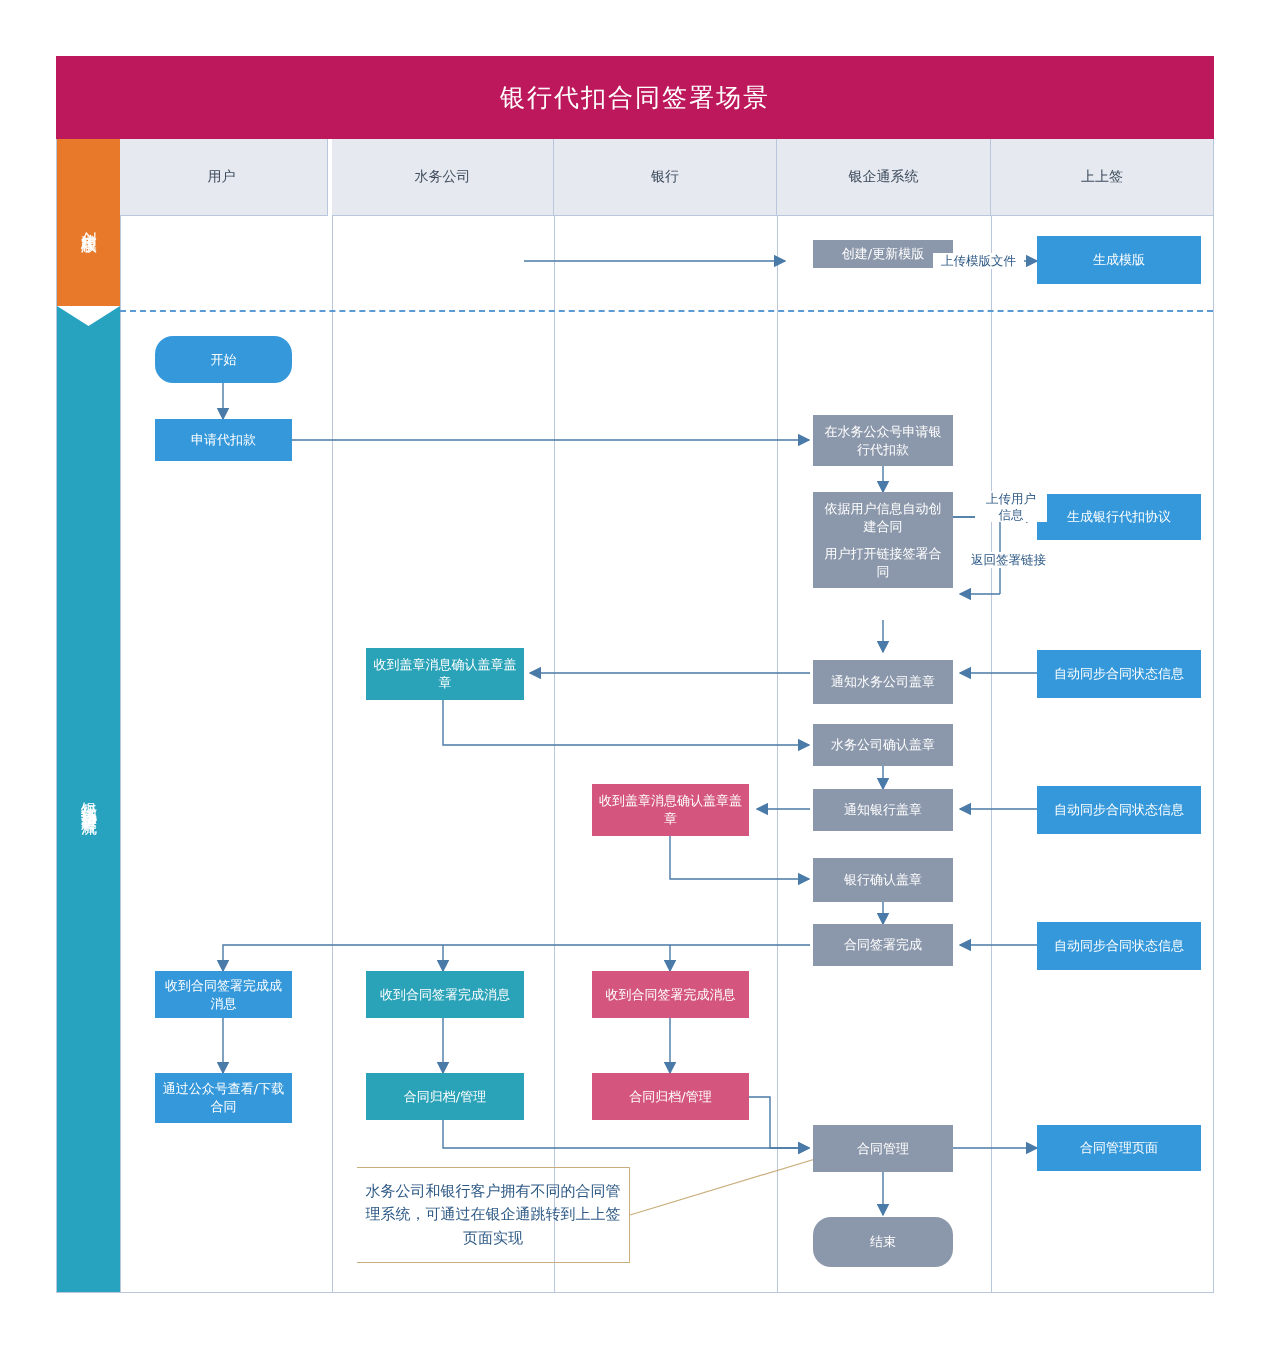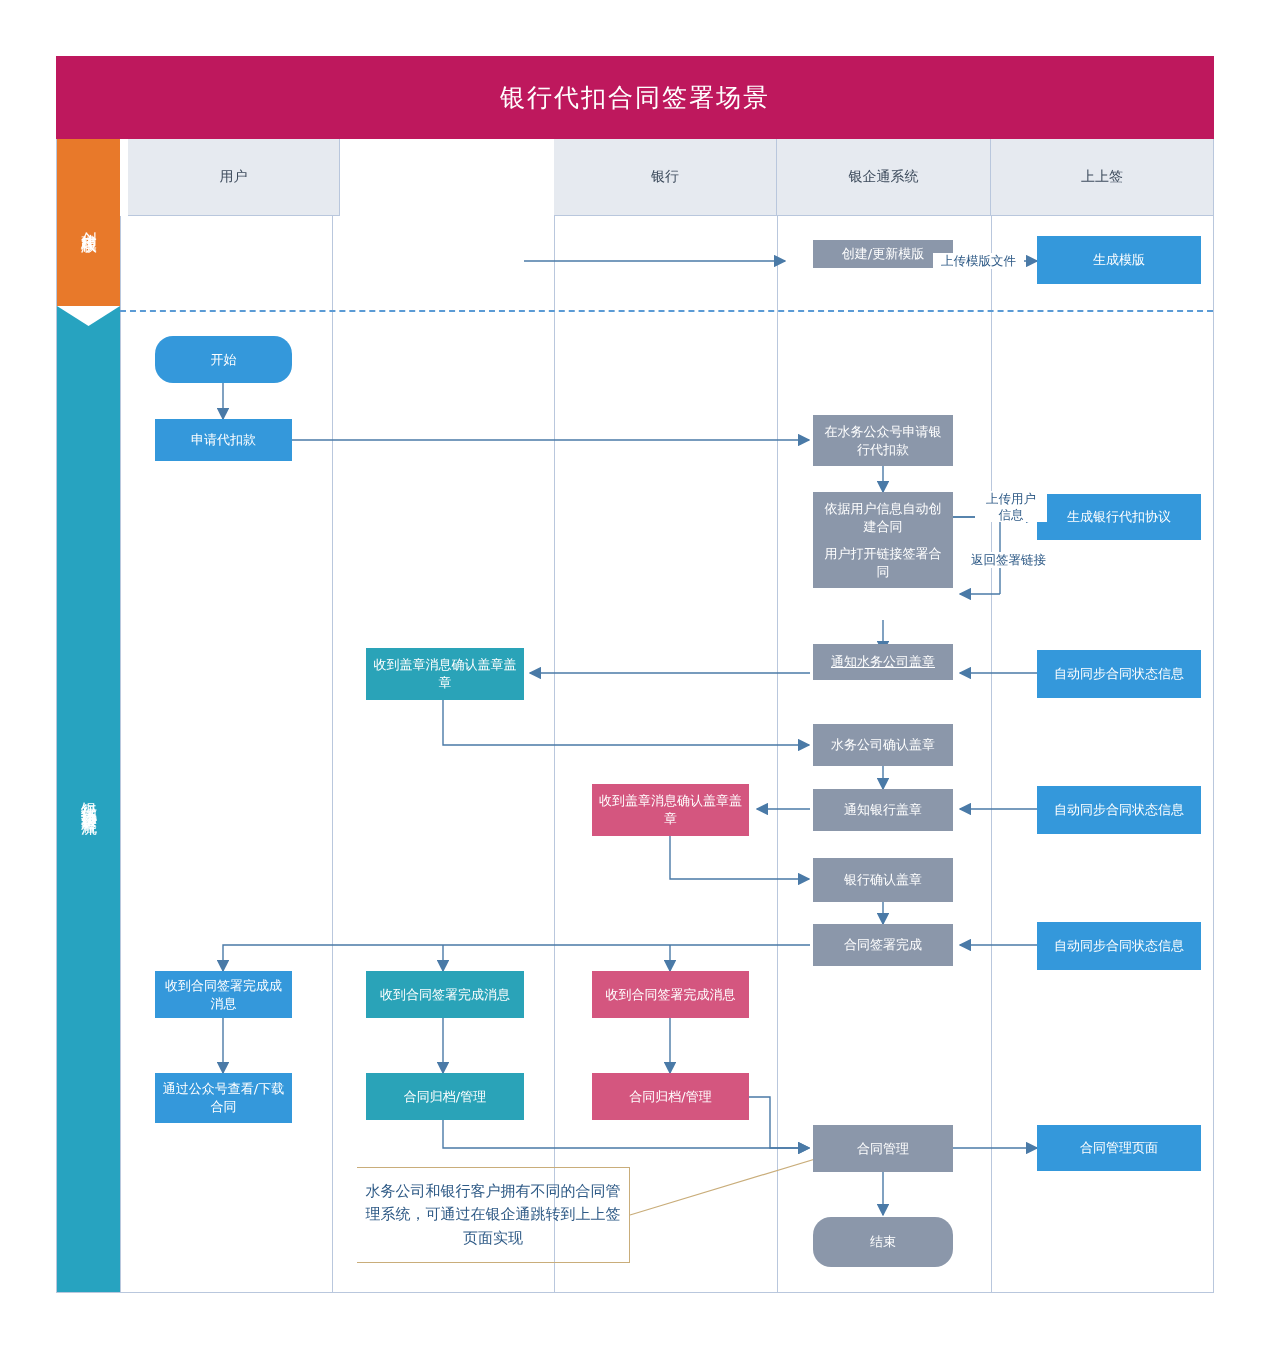--- a/index.html
+++ b/index.html
@@ -89,21 +89,22 @@
   svg.wires{position:absolute;left:0;top:0;width:1269px;height:1348px;pointer-events:none;}
 </style>
 </head>
 <body>
 
 <div id="canvas">
 
   <div class="frame"></div>
   <div class="title-bar">银行代扣合同签署场景</div>
 
-  <div class="lane-head" style="left:128px;width:212px;">用户</div>
+  <div class="lane-head" style="left:116px;width:212px;">用户</div>
+  <div class="lane-head" style="left:332px;width:222px;">水务公司</div>
   <div class="lane-head" style="left:554px;width:223px;">银行</div>
   <div class="lane-head" style="left:777px;width:214px;">银企通系统</div>
   <div class="lane-head last" style="left:991px;width:222px;">上上签</div>
 
   <div class="lane-sep" style="left:120px;"></div>
   <div class="lane-sep" style="left:332px;"></div>
   <div class="lane-sep" style="left:554px;"></div>
   <div class="lane-sep" style="left:777px;"></div>
   <div class="lane-sep" style="left:991px;"></div>
 
@@ -191,21 +192,21 @@
   <div class="node n-gray" style="left:813px;top:240px;width:140px;height:28px;">创建/更新模版</div>
   <div class="node n-blue" style="left:1037px;top:236px;width:164px;height:48px;">生成模版</div>
   <div class="elabel" style="left:933px;top:253px;">上传模版文件</div>
 
   <div class="node n-blue n-round" style="left:155px;top:336px;width:137px;height:47px;">开始</div>
   <div class="node n-blue" style="left:155px;top:419px;width:137px;height:42px;">申请代扣款</div>
 
   <div class="node n-gray" style="left:813px;top:415px;width:140px;height:51px;">在水务公众号申请银行代扣款</div>
   <div class="node n-gray" style="left:813px;top:492px;width:140px;height:51px;">依据用户信息自动创建合同</div>
   <div class="node n-gray" style="left:813px;top:537px;width:140px;height:51px;">用户打开链接签署合同</div>
-  <div class="node n-gray" style="left:813px;top:644px;width:140px;height:36px;text-decoration:underline;">通知水务公司盖章</div>
+  <div class="node n-gray" style="left:813px;top:660px;width:140px;height:44px;">通知水务公司盖章</div>
   <div class="node n-gray" style="left:813px;top:724px;width:140px;height:42px;">水务公司确认盖章</div>
   <div class="node n-gray" style="left:813px;top:789px;width:140px;height:42px;">通知银行盖章</div>
   <div class="node n-gray" style="left:813px;top:858px;width:140px;height:44px;">银行确认盖章</div>
   <div class="node n-gray" style="left:813px;top:924px;width:140px;height:42px;">合同签署完成</div>
 
   <div class="node n-blue" style="left:1037px;top:494px;width:164px;height:46px;">生成银行代扣协议</div>
   <div class="node n-blue" style="left:1037px;top:650px;width:164px;height:48px;">自动同步合同状态信息</div>
   <div class="node n-blue" style="left:1037px;top:786px;width:164px;height:48px;">自动同步合同状态信息</div>
   <div class="node n-blue" style="left:1037px;top:922px;width:164px;height:48px;">自动同步合同状态信息</div>
   <div class="node n-blue" style="left:1037px;top:1125px;width:164px;height:46px;">合同管理页面</div>

